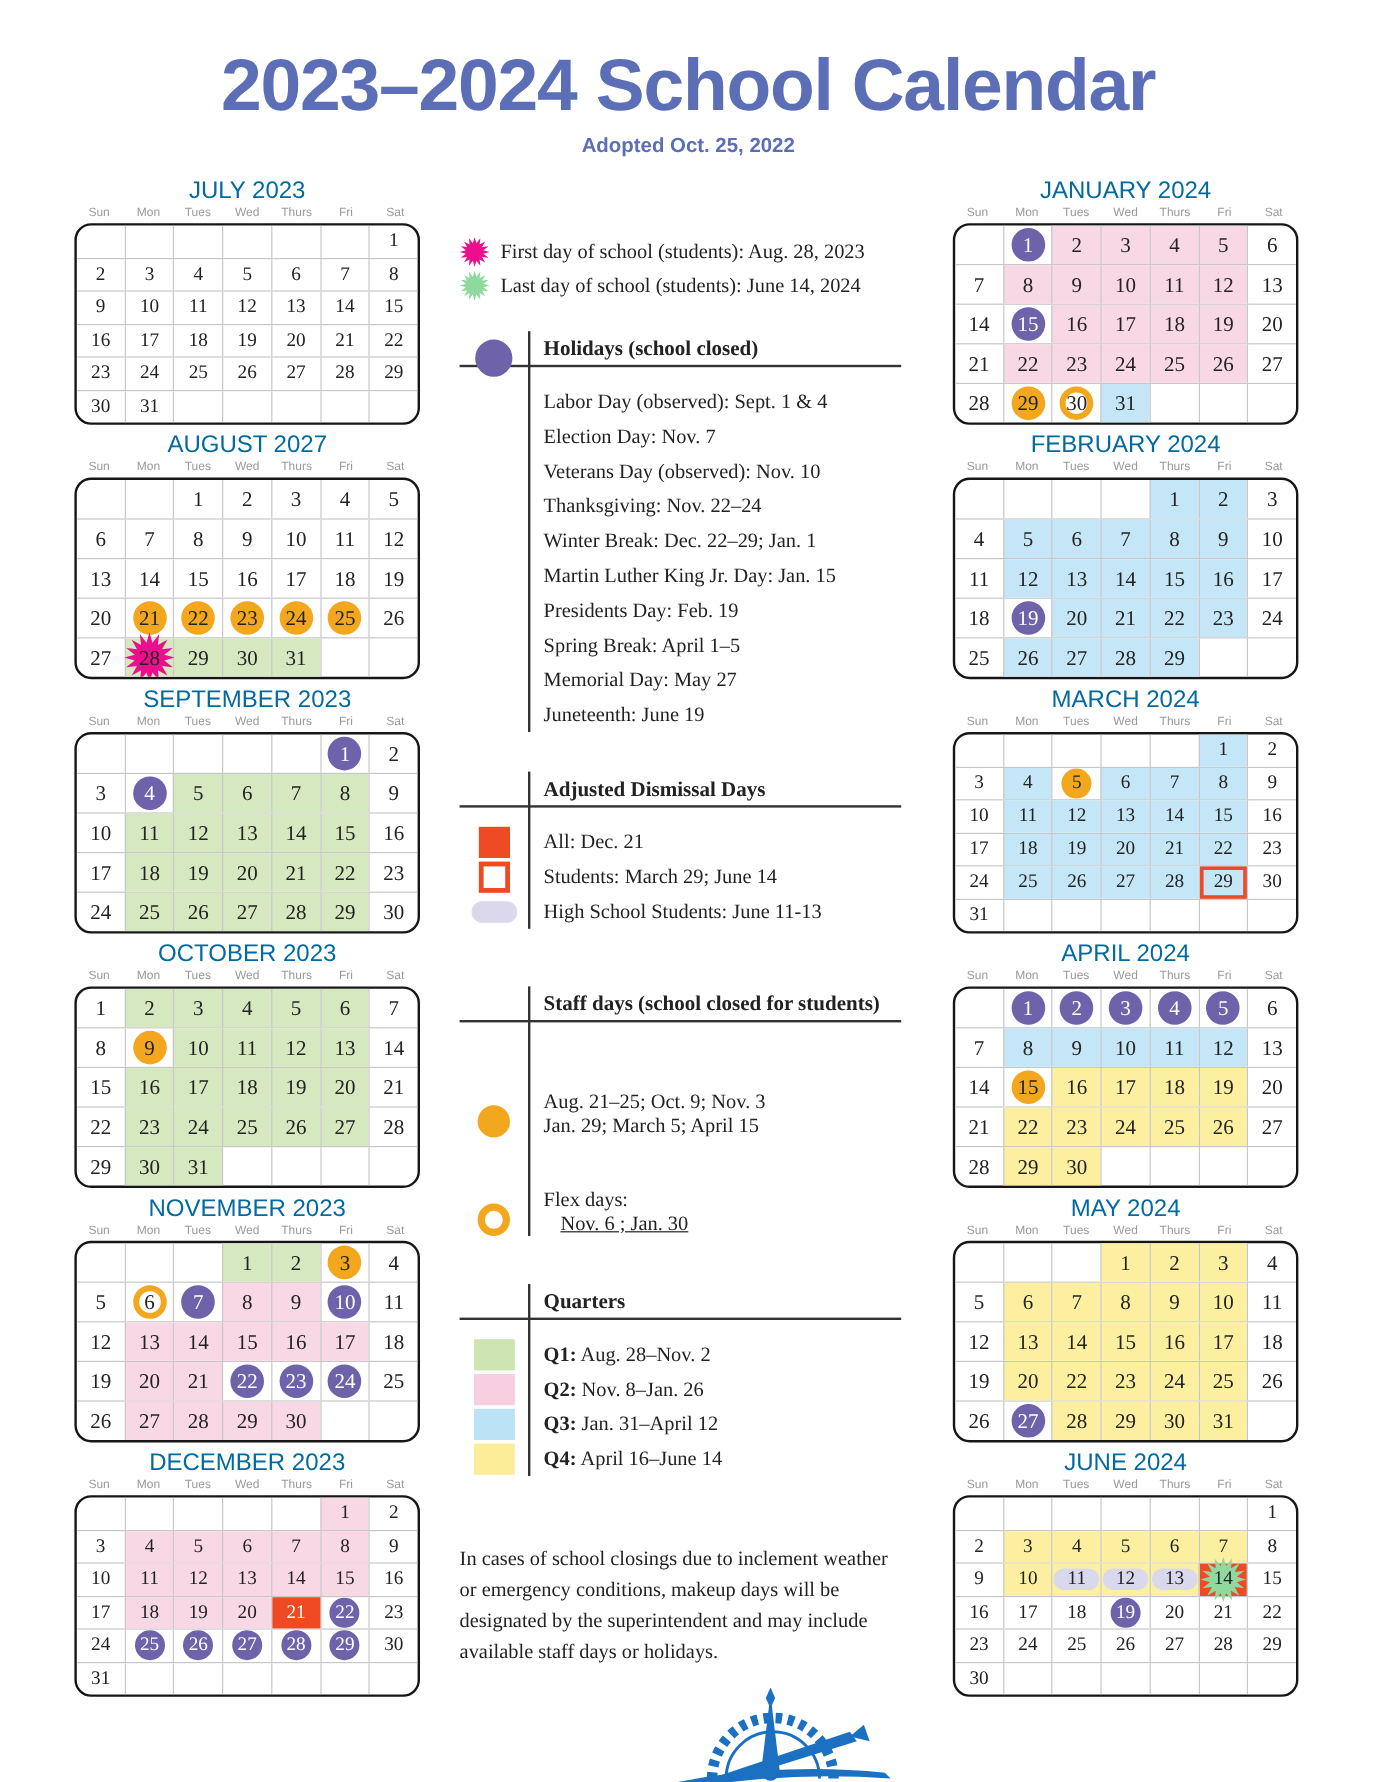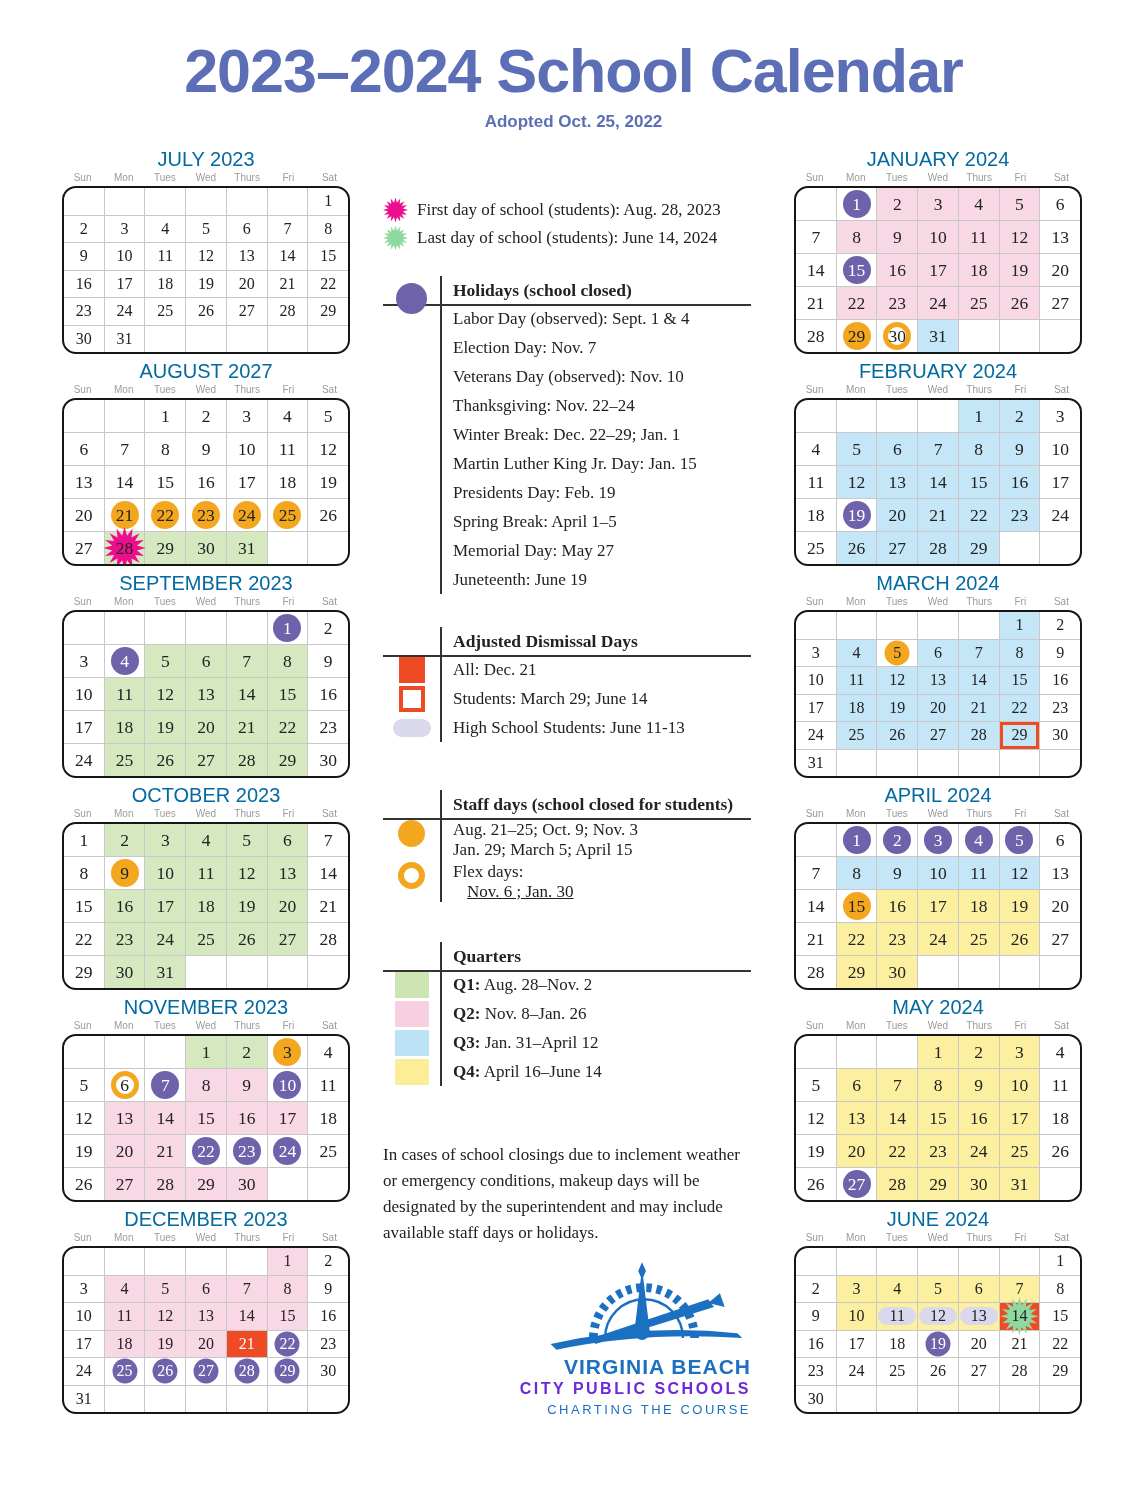--- a/index.html
+++ b/index.html
@@ -61,23 +61,23 @@
   #middle{position:absolute;left:383px;top:196px;width:368px;font-size:17px;}
   .marker-line{display:flex;align-items:center;height:28px;}
   .icon-star{width:25px;height:25px;flex:none;margin-right:9px;}
   .star-magenta{background:#ec0f8d;} .star-green{background:#8fd8a0;}
 
   .section{position:relative;}
   .section .vline{position:absolute;left:57px;top:0;bottom:0;width:1.5px;background:#333;}
   .section .hrule{position:absolute;left:0;right:0;top:28px;height:1.5px;background:#333;}
   .sec-header{margin-left:70px;height:28px;display:flex;align-items:center;
     font-weight:bold;font-size:17.5px;}
-  .sec-items{padding-top:0;}
+  .sec-items{padding-top:16px;}
   .lrow{display:flex;align-items:center;min-height:29px;}
-  .lrow.tall{align-items:flex-start;padding-top:2px;}
+  .lrow.tall{align-items:flex-end;padding-top:2px;margin-top:40px;}
   .ric{width:57px;flex:none;display:flex;justify-content:center;}
   .rtx{padding-left:13px;}
   .head-icon{position:absolute;left:13px;top:7px;}
   .icon-circle-purple{width:31px;height:31px;border-radius:50%;background:#6e62ab;}
   .icon-circle-orange{width:27px;height:27px;border-radius:50%;background:#f3a71f;}
   .icon-ring-orange{width:27px;height:27px;border-radius:50%;background:#fff;
     border:6px solid #f3a71f;box-sizing:border-box;}
   .icon-sq-red{width:26px;height:26px;background:#ee4a23;}
   .icon-sq-red-outline{width:26px;height:26px;border:4.5px solid #ee4a23;
     box-sizing:border-box;background:#fff;}

